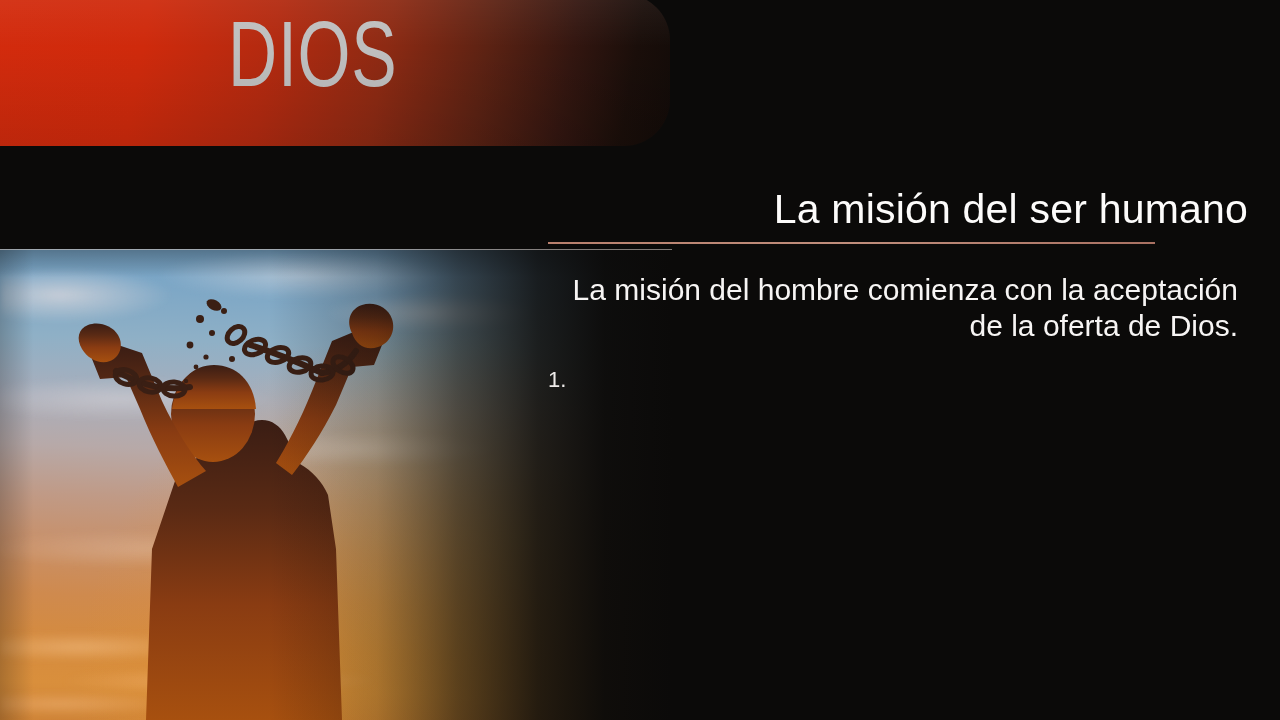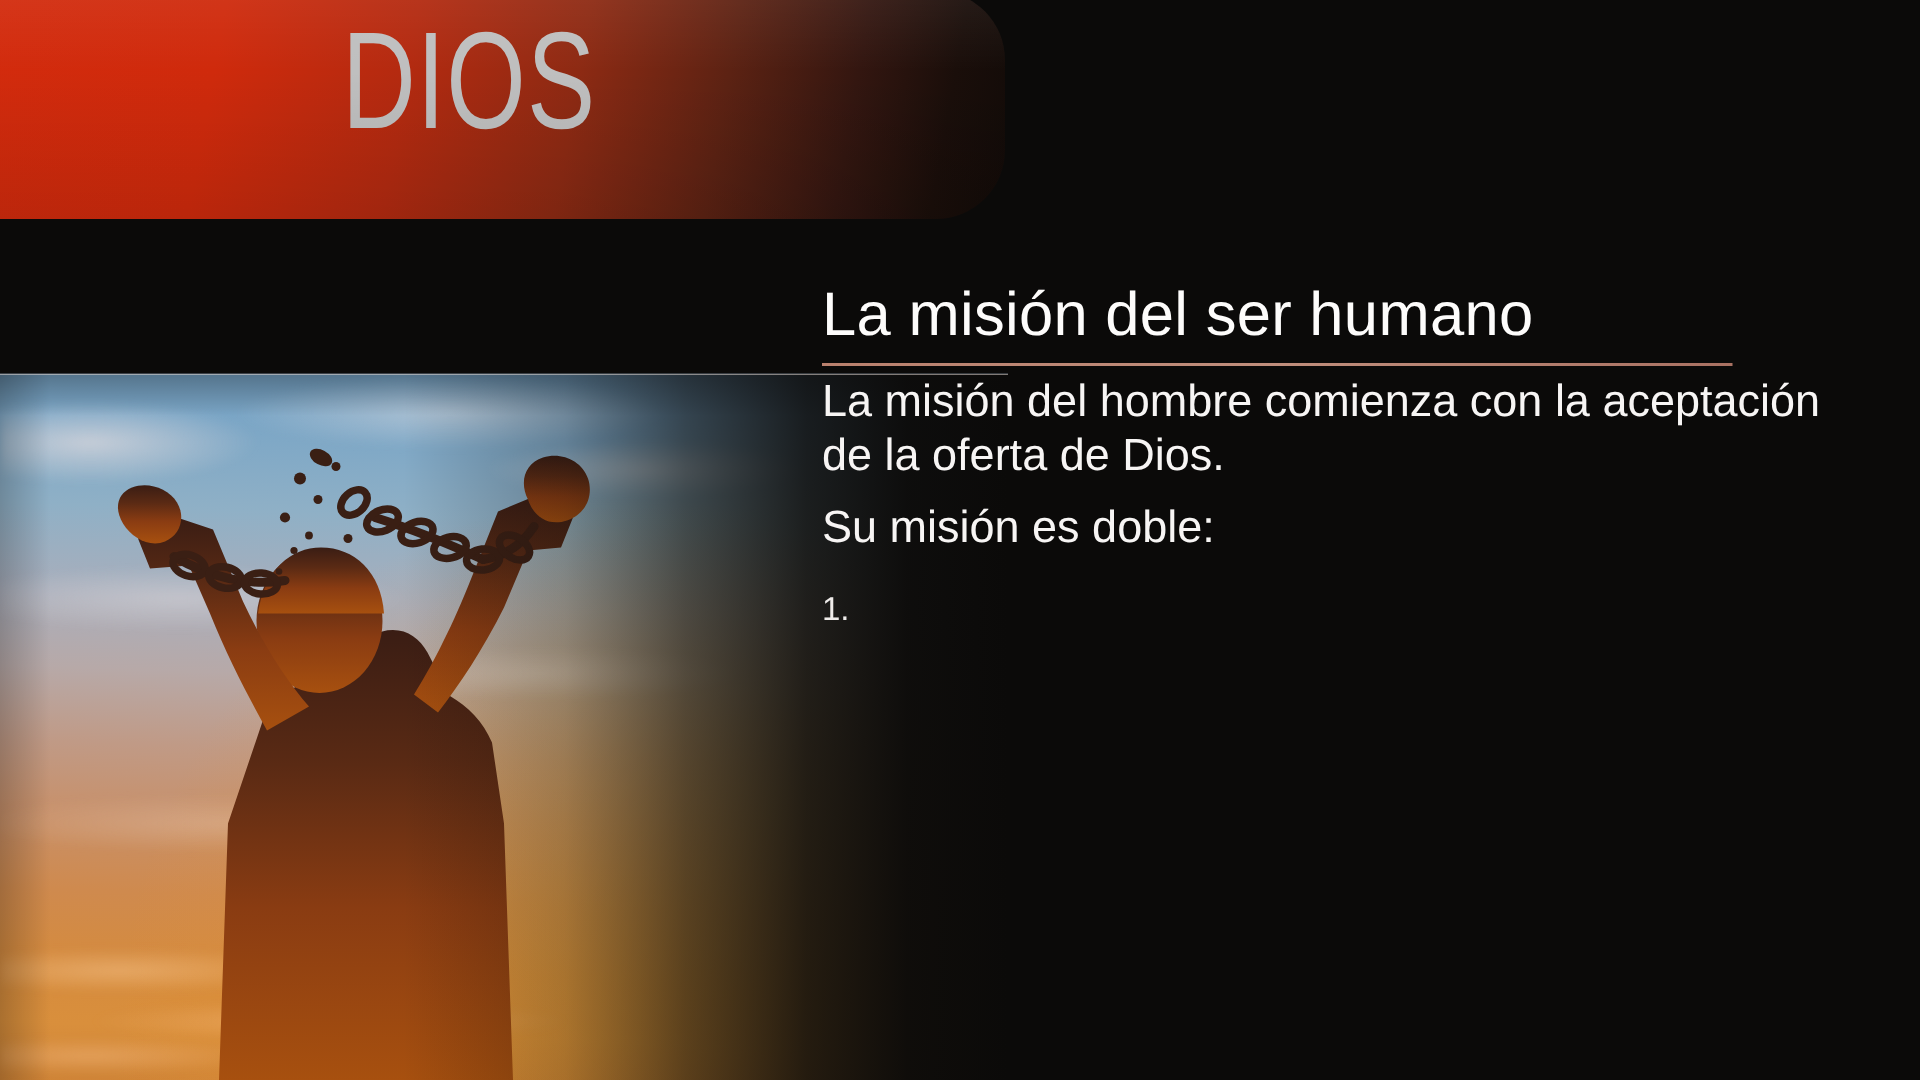--- a/index.html
+++ b/index.html
@@ -7,20 +7,21 @@
     padding: 0;
     background: #000;
   }
   .slide {
     position: relative;
     width: 1280px;
     height: 720px;
     background: #0b0a09;
     overflow: hidden;
     font-family: "Liberation Sans", sans-serif;
+    text-align: right;
   }
 
   
   .top-banner {
     position: absolute;
     left: -20px;
     top: -6px;
     width: 690px;
     height: 152px;
     border-radius: 0 46px 46px 0;
@@ -160,21 +161,21 @@
     white-space: nowrap;
     letter-spacing: 0.2px;
   }
   .title-rule {
     width: 607px;
     height: 2px;
     margin-top: 6px;
     background: linear-gradient(90deg, #b9806d 0%, #c08e7c 50%, #a97162 100%);
   }
   .body-block {
-    margin-top: 6px;
+    margin-top: 28px;
   }
   .para {
     font-size: 30px;
     line-height: 36px;
     color: #f7f5f4;
     font-family: "Liberation Sans Narrow", "Liberation Sans", sans-serif;
     margin: 0 0 6px 0;
     max-width: 690px;
   }
   .para.spaced {
@@ -316,21 +317,20 @@
     <div class="fade-right"></div>
     <div class="topline"></div>
   </div>
 
   <div class="content">
     <div class="slide-title">La misión del ser humano</div>
     <div class="title-rule"></div>
 
     <div class="body-block">
       <p class="para">La misión del hombre comienza con la aceptación de la oferta de Dios.</p>
-      <p class="para spaced">Su misión es doble:</p>
 
       <ol class="num-list">
         <li class="num-item">
           <span class="num-marker">1.</span>
         </li>
       </ol>
     </div>
   </div>
 
 </div>

